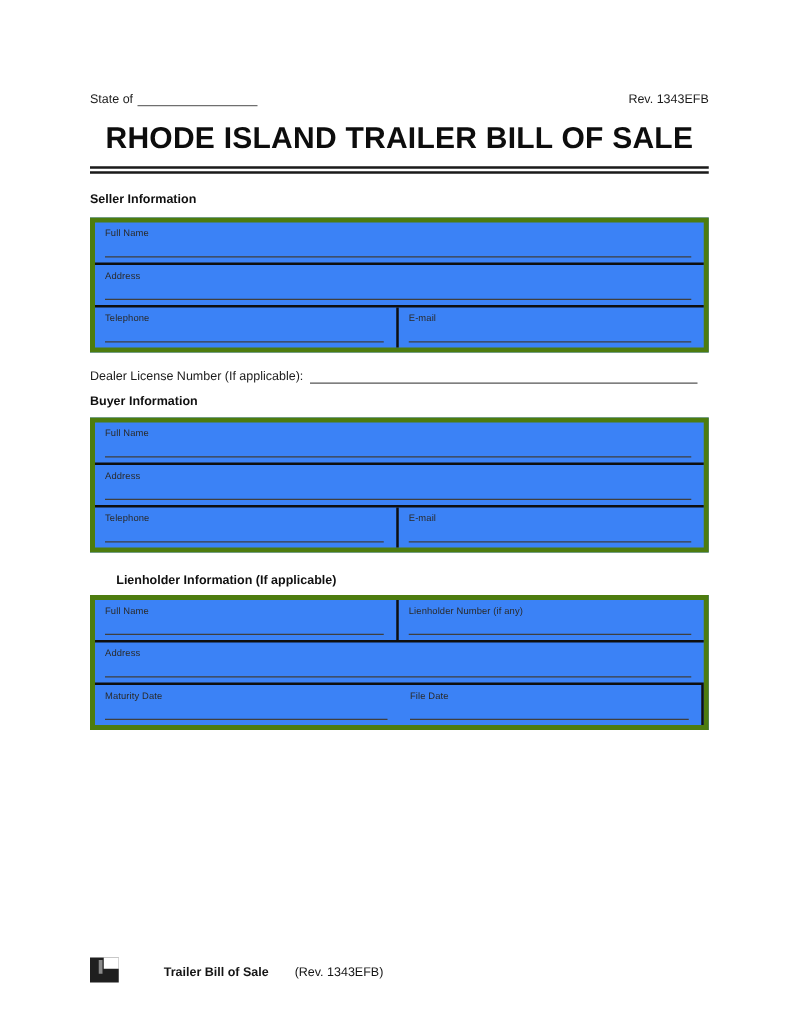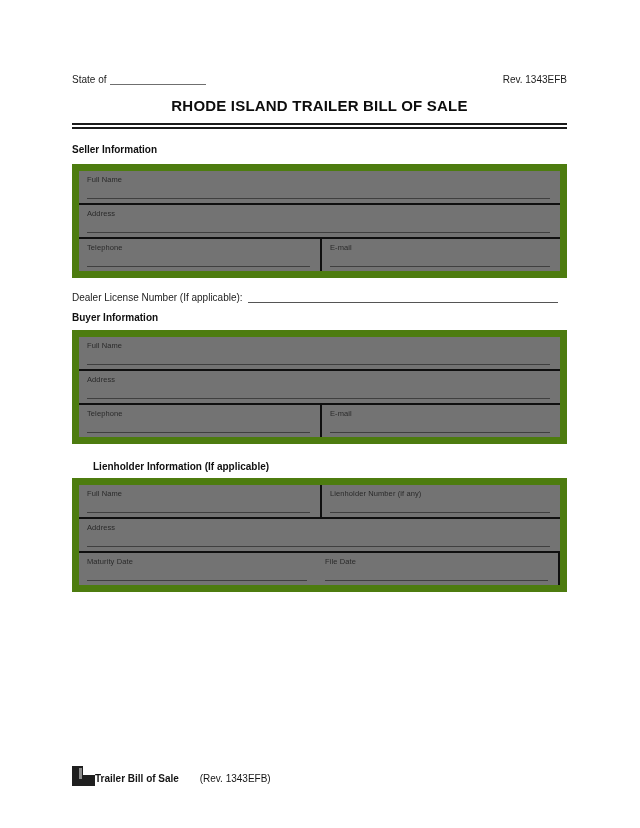--- a/index.html
+++ b/index.html
@@ -7,31 +7,31 @@
   body { font-family:"Liberation Sans","DejaVu Sans",sans-serif; }
   .page { position:relative; width:577px; height:828px; background:#ffffff; overflow:hidden; color:#1a1a1a; }
   .content { position:absolute; left:72px; top:0; width:495px; }
 
   
   .meta-row { display:flex; justify-content:space-between; align-items:flex-end; margin-top:74px; font-size:10px; color:#1c1c1c; }
   .state-wrap { display:flex; align-items:flex-end; }
   .state-line { display:inline-block; width:96px; height:10px; margin-left:4px; border-bottom:1.2px solid #6f6f6f; }
 
   
-  .doc-title { margin-top:13px; font-size:15px; font-weight:bold; letter-spacing:0.2px; text-align:center; color:#0d0d0d; line-height:1.12; white-space:nowrap; }
+  .doc-title { margin-top:13px; font-size:24px; font-weight:bold; letter-spacing:0.2px; text-align:center; color:#0d0d0d; line-height:1.12; white-space:nowrap; }
   .title-rule { margin-top:8px; height:2px; border-top:2.5px solid #1a1a1a; border-bottom:2px solid #1a1a1a; }
 
   
   .section-heading { font-weight:bold; font-size:10px; color:#101010; }
   .mt-seller { margin-top:15px; }
   .mt-buyer  { margin-top:9px; }
   .mt-lien   { margin-top:17px;padding-left:21px; }
 
   
-  .formbox { border:7px solid #4d7c0f; margin-top:9px; background:#737373; }
+  .formbox { border:4px solid #4d7c0f; margin-top:9px; background:#3b82f6; }
   .formbox.buyer { margin-top:7px; }
   .formbox.lien  { margin-top:6px; }
   .frow { position:relative; height:32px; border-bottom:2px solid #0f0f0f; }
   .frow:last-child { border-bottom:none; }
   .frow.split { display:flex;text-align:center; }
   .fcell { position:relative; height:100%; }
   .fcell.left  { width:241px; border-right:2px solid #0f0f0f; }
   .fcell.right { flex:1; }
   .flabel { position:absolute; top:4px; left:8px; font-size:7.5px; letter-spacing:0.1px; color:#2a2a2a; white-space:nowrap; }
   .fline { position:absolute; left:8px; right:10px; bottom:4px; height:0; border-bottom:1px solid #3f3f3f; }
@@ -39,21 +39,21 @@
   
   .dealer-row { display:flex; align-items:flex-end; margin-top:13px; font-size:10px; color:#1c1c1c; }
   .dealer-line { flex:1; height:11px; margin-left:5px; margin-right:9px; border-bottom:1px solid #555555; }
 
   
   .footer { position:absolute; left:72px; top:766px; display:flex; align-items:flex-end; }
   .logo { position:relative; width:23px; height:20px; background:#1f1f1f; }
   .logo::before { content:""; position:absolute; left:11px; top:0; width:12px; height:9px; background:#ffffff; }
   .logo::after  { content:""; position:absolute; left:7px; top:2px; width:3px; height:11px; background:#8a8a8a; }
   .footer-text { font-size:10px; color:#151515; line-height:12px; padding-bottom:1px; white-space:nowrap; }
-  .footer-text .bold { font-weight:bold; }
+  .footer-text .bold { font-weight:bold;padding-left:36px; }
   .footer-text .rev { margin-left:3px; font-weight:normal;padding-left:15px; }
 </style>
 </head>
 <body>
 
 <div class="page">
   <div class="content">
 
     <div class="meta-row">
       <span class="state-wrap">

